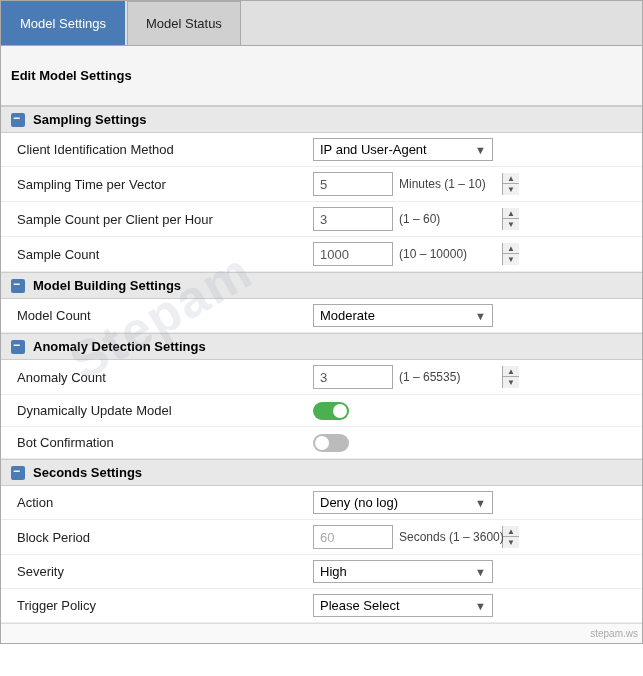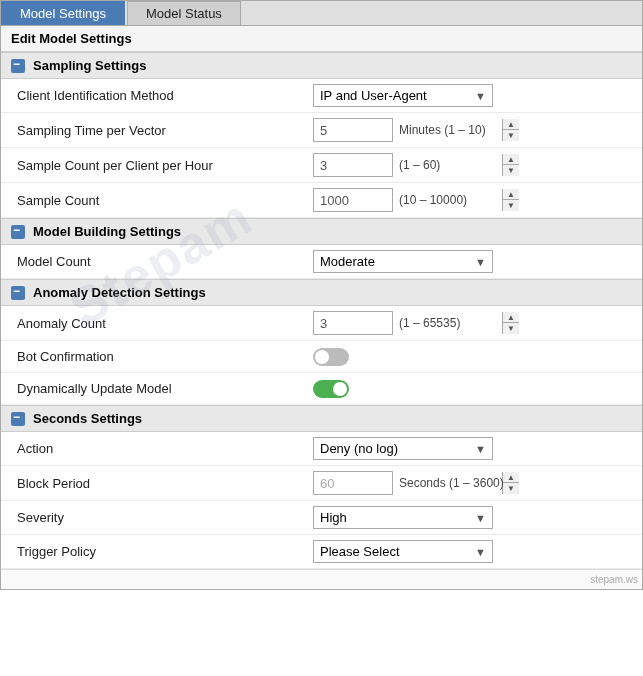--- a/index.html
+++ b/index.html
@@ -14,37 +14,37 @@
       border: 1px solid #aaa;
       background: #fff;
     }
     
     .tabs {
       display: flex;
       background: #e0e0e0;
       border-bottom: 1px solid #aaa;
     }
     .tab {
-      padding: 4px 18px;
+      padding: 14px 18px;
       cursor: pointer;
       border: 1px solid #aaa;
       border-bottom: none;
       background: #d0d0d0;
       font-size: 13px;
       color: #222;
       margin-right: 2px;
     }
     .tab.active {
       background: #4a7bb5;
       color: #fff;
       border-color: #4a7bb5;
     }
     
     .edit-header {
-      padding: 5px 10px;
+      padding: 22px 10px;
       font-weight: bold;
       background: #f5f5f5;
       border-bottom: 1px solid #ccc;
       font-size: 13px;
     }
     
     .section-header {
       background: #e8e8e8;
       padding: 5px 10px;
       font-weight: bold;
@@ -306,32 +306,32 @@
           <div class="spinner-btns">
             <button class="spinner-btn">▲</button>
             <button class="spinner-btn">▼</button>
           </div>
         </div>
         <span class="hint-text">(1 – 65535)</span>
       </div>
     </div>
 
     <div class="row">
+      <div class="row-label">Dynamically Update Model</div>
+      <div class="row-control">
+        <div class="toggle on">
+          <div class="toggle-knob"></div>
+        </div>
+      </div>
+    </div>
+
+    <div class="row">
       <div class="row-label">Bot Confirmation</div>
       <div class="row-control">
         <div class="toggle off">
-          <div class="toggle-knob"></div>
-        </div>
-      </div>
-    </div>
-
-    <div class="row">
-      <div class="row-label">Dynamically Update Model</div>
-      <div class="row-control">
-        <div class="toggle on">
           <div class="toggle-knob"></div>
         </div>
       </div>
     </div>
 
     <div class="section-header">
       <span class="section-icon"></span>
       <span>Seconds Settings</span>
     </div>
 

